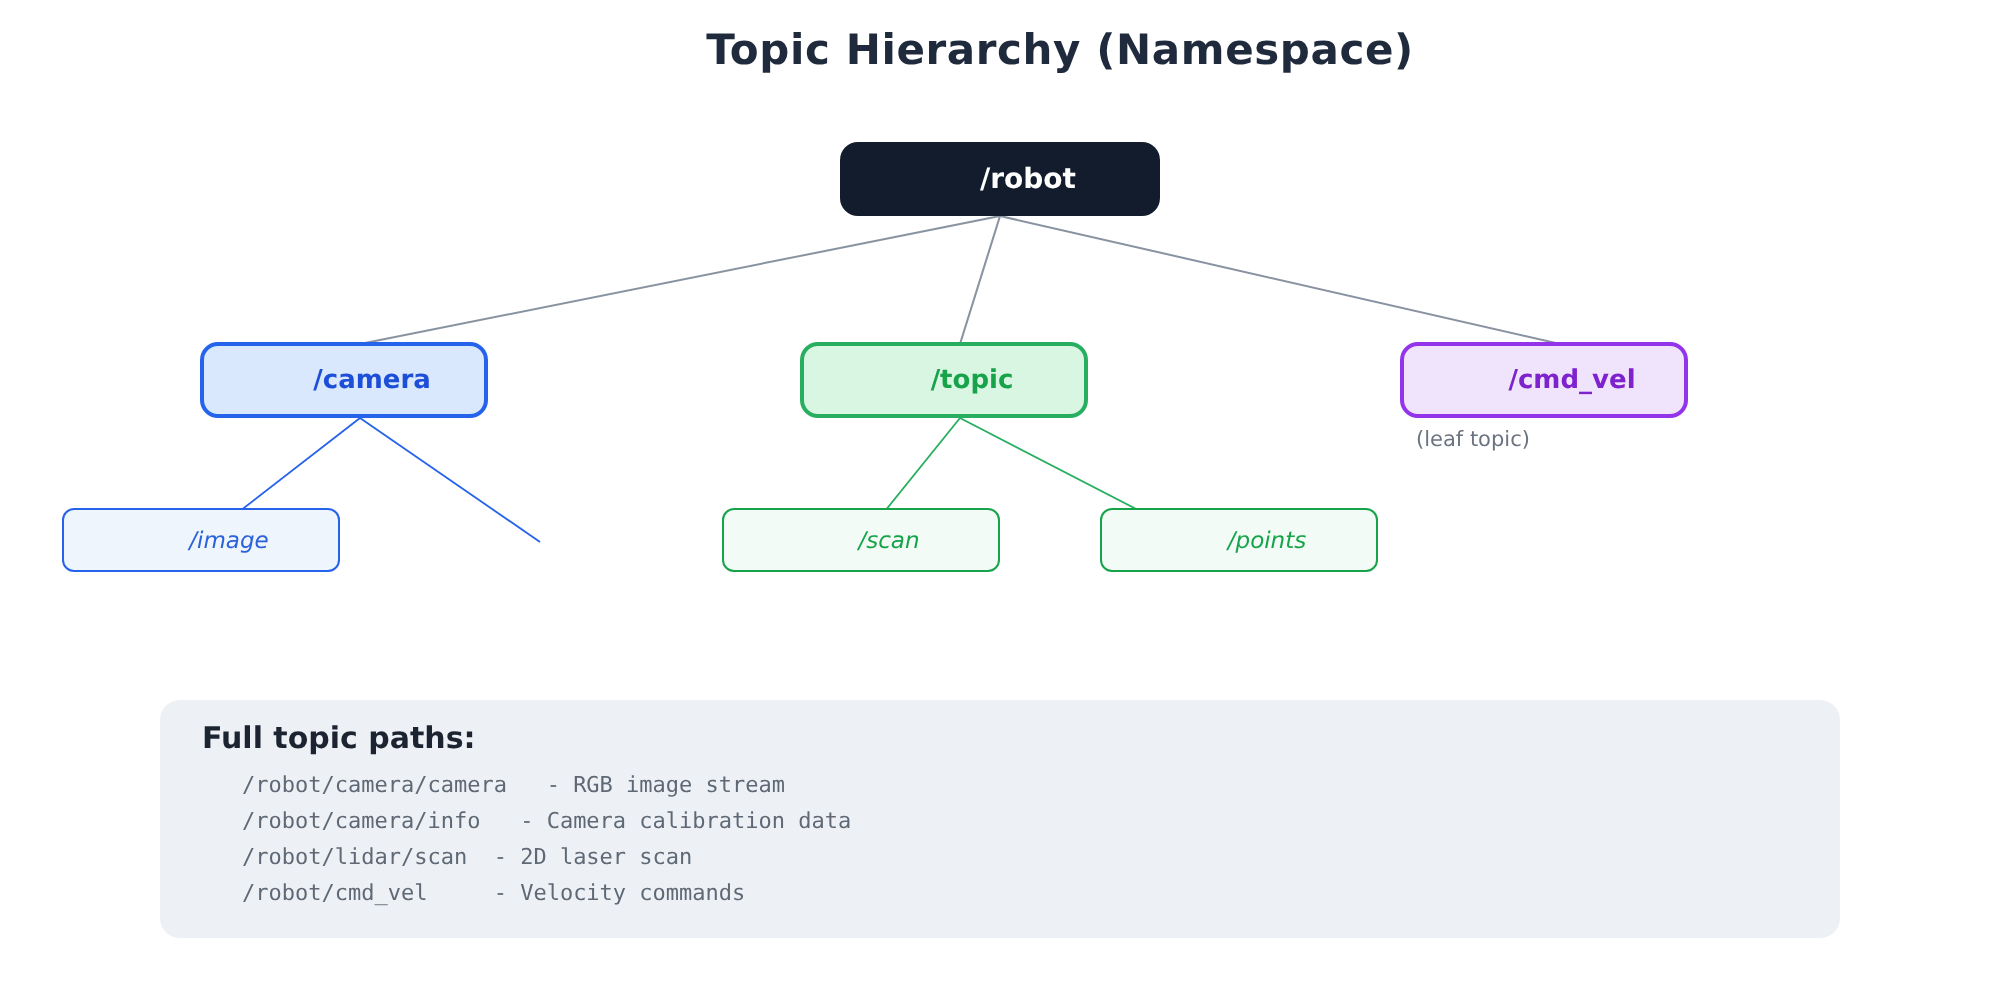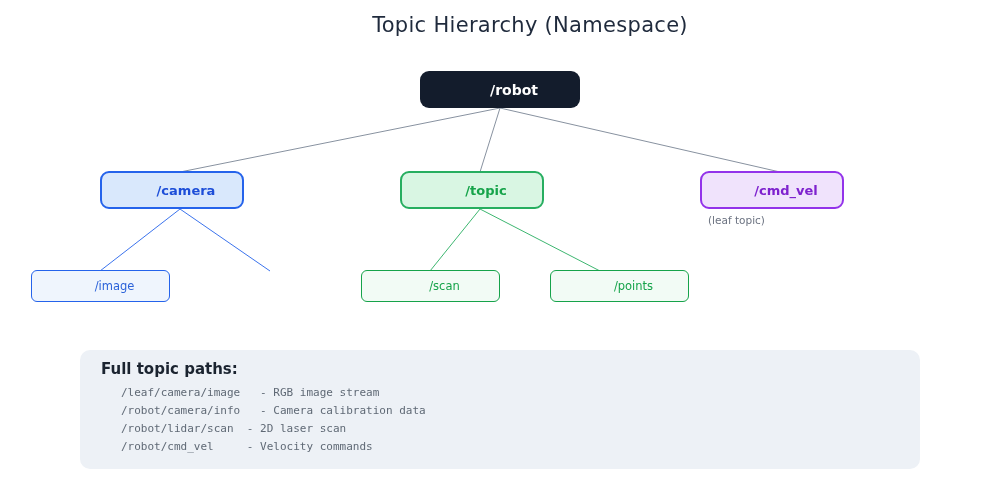--- a/index.html
+++ b/index.html
@@ -10,21 +10,21 @@
     background: #ffffff;
     font-family: "DejaVu Sans", "Liberation Sans", sans-serif;
     overflow: hidden;
   }
   .title {
     position: absolute;
     left: 530px; top: 13px;
     transform: translateX(-50%);
     margin: 0;
     font-size: 21px;
-    font-weight: normal;
+    font-weight: bold;
     color: #1f2a3c;
     white-space: nowrap;
     letter-spacing: 0.3px;
   }
   svg.edges {
     position: absolute;
     left: 0; top: 0;
     width: 1000px; height: 500px;
   }
   .node {
@@ -49,26 +49,27 @@
     width: 144px; height: 38px;
     border-radius: 9px;
     border: 2px solid;
     font-size: 13px;
     font-weight: bold;
   }
   .node-camera  { left: 100px; background: #d9e8fc; border-color: #2563eb; color: #1d4ed8; }
   .node-lidar   { left: 400px; background: #d9f6e3; border-color: #27ae60; color: #16a34a; }
   .node-cmdvel  { left: 700px; background: #f0e3fc; border-color: #9333ea; color: #7e22ce; }
   .node-leaf {
-    top: 270px;
+    top: 254px;
     width: 139px; height: 32px;
     border-radius: 6px;
     border: 1.5px solid;
     font-size: 11.5px;
     font-weight: normal;
+    font-style: italic;
   }
   .node-image  { left: 31px;  background: #eff5fd; border-color: #2563eb; color: #2b62d9; }
   .node-info   { left: 201px; background: #eff5fd; border-color: #2563eb; color: #2b62d9; }
   .node-scan   { left: 361px; background: #f2fbf5; border-color: #16a34a; color: #16a34a; }
   .node-points { left: 531px; background: #f2fbf5; border-color: #16a34a; color: #16a34a; margin-left: 19px; }
   .leaf-note {
     position: absolute;
     left: 708px; top: 214px;
     font-size: 10.5px;
     color: #6b7280;
@@ -138,20 +139,20 @@
   <div class="node node-leaf node-scan">
     <span>/scan</span>
   </div>
   <div class="node node-leaf node-points">
     <span>/points</span>
   </div>
 
   <div class="panel">
     <div class="panel-heading">Full topic paths:</div>
     <div class="panel-lines">
-      <div class="pline">/leaf/camera/image   - RGB image stream</div>
+      <div class="pline">/robot/camera/camera   - RGB image stream</div>
       <div class="pline">/robot/camera/info   - Camera calibration data</div>
       <div class="pline">/robot/lidar/scan  - 2D laser scan</div>
       <div class="pline">/robot/cmd_vel     - Velocity commands</div>
     </div>
   </div>
 
 </div>
 
 </body></html>

